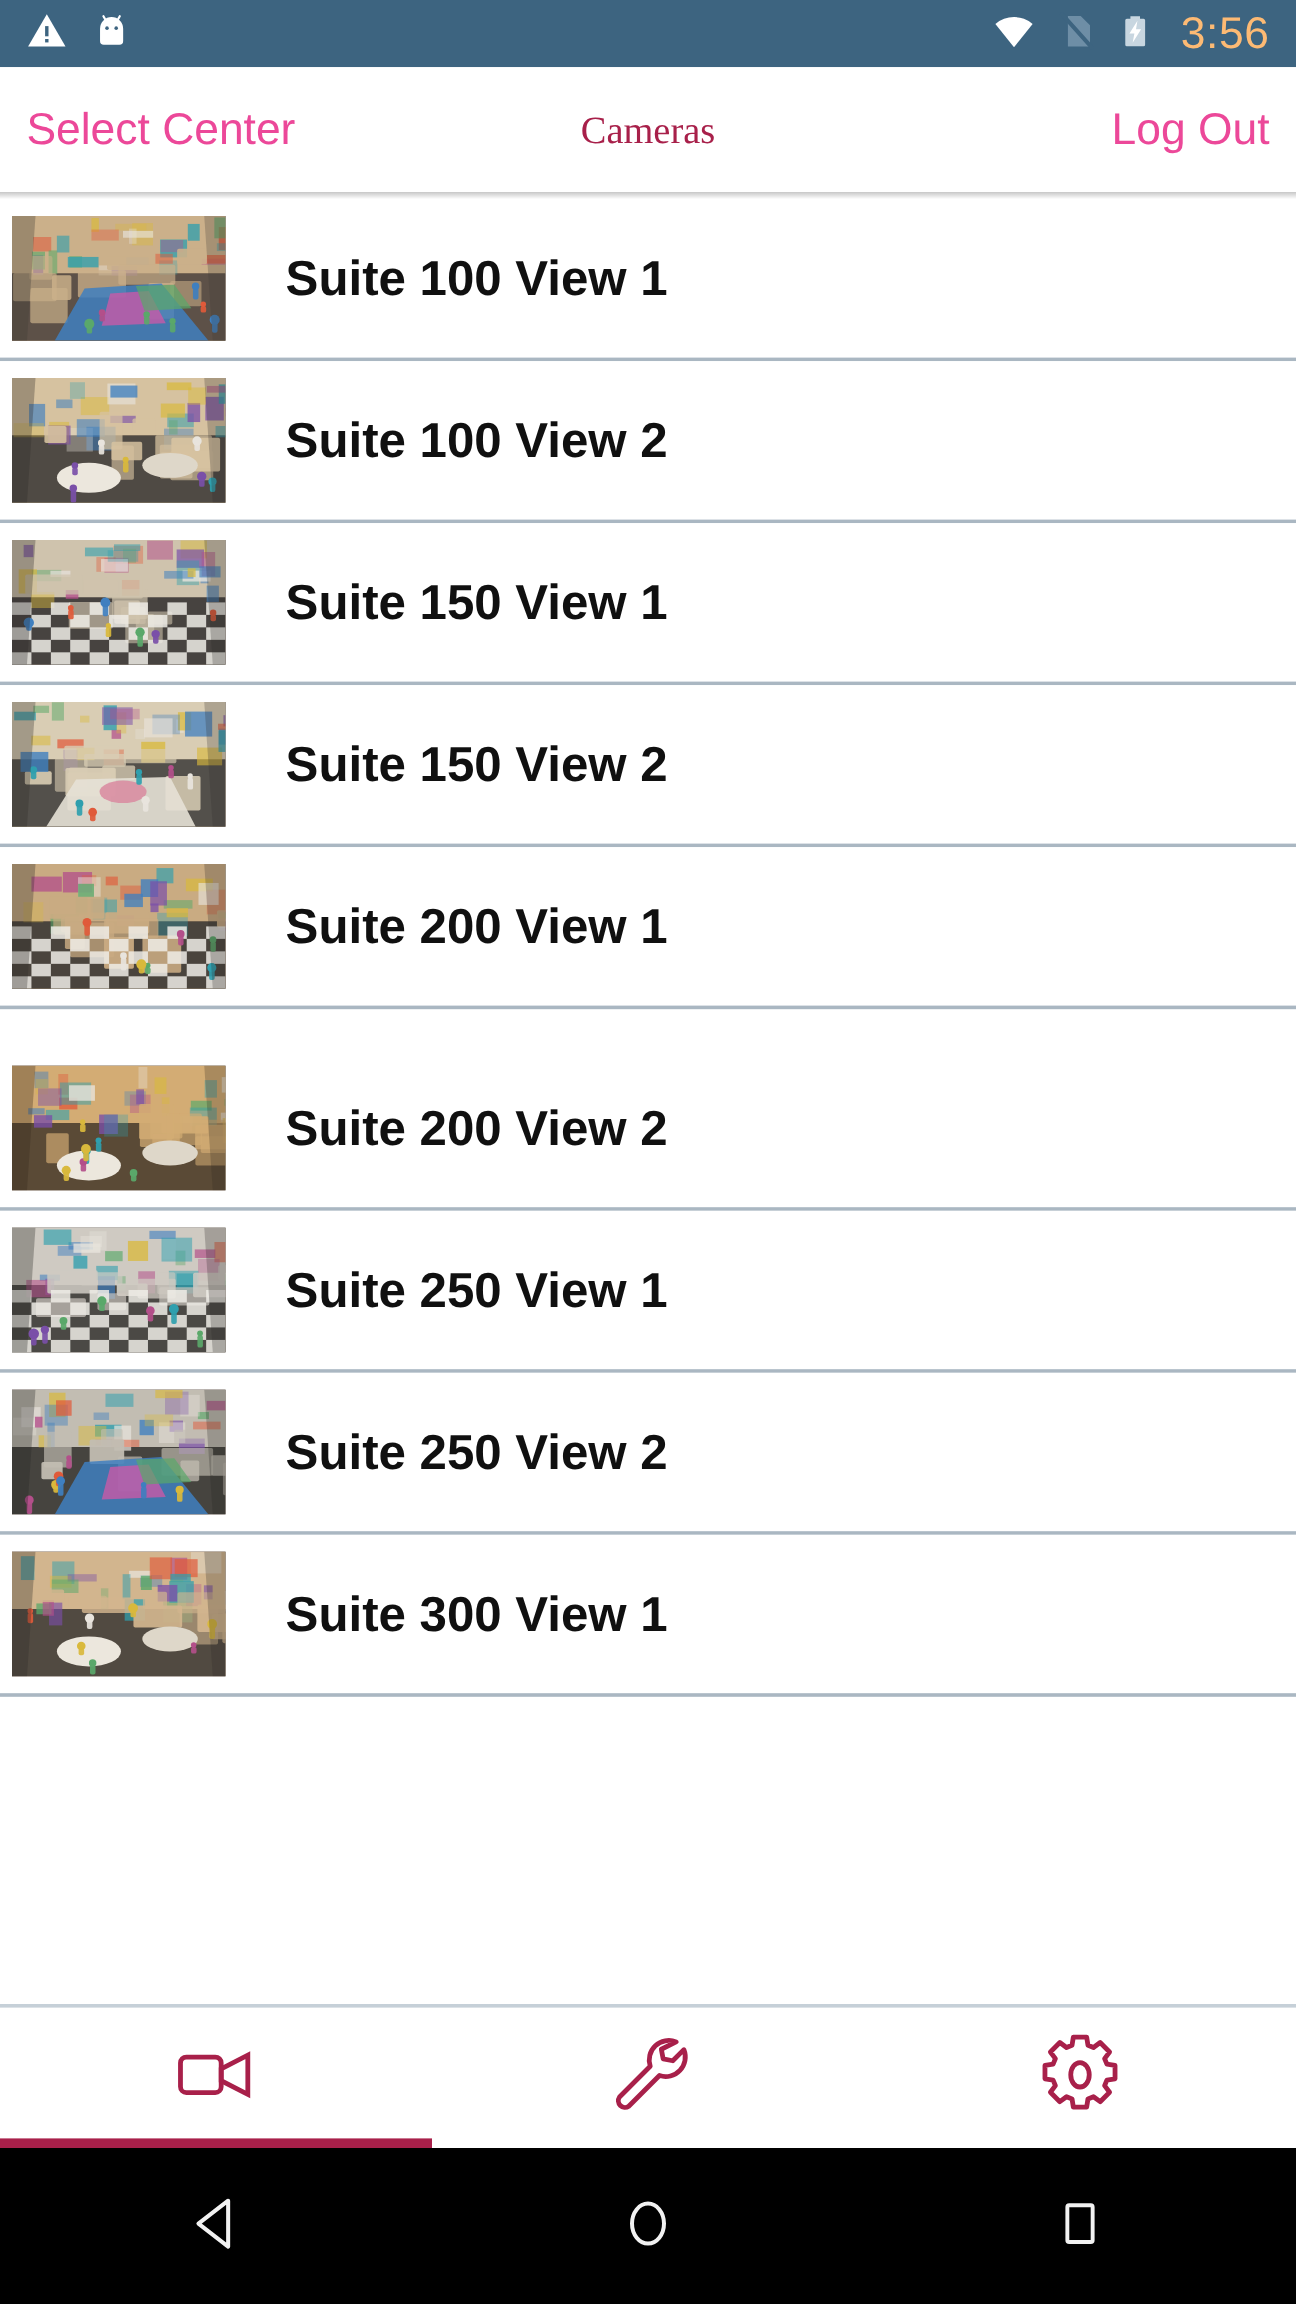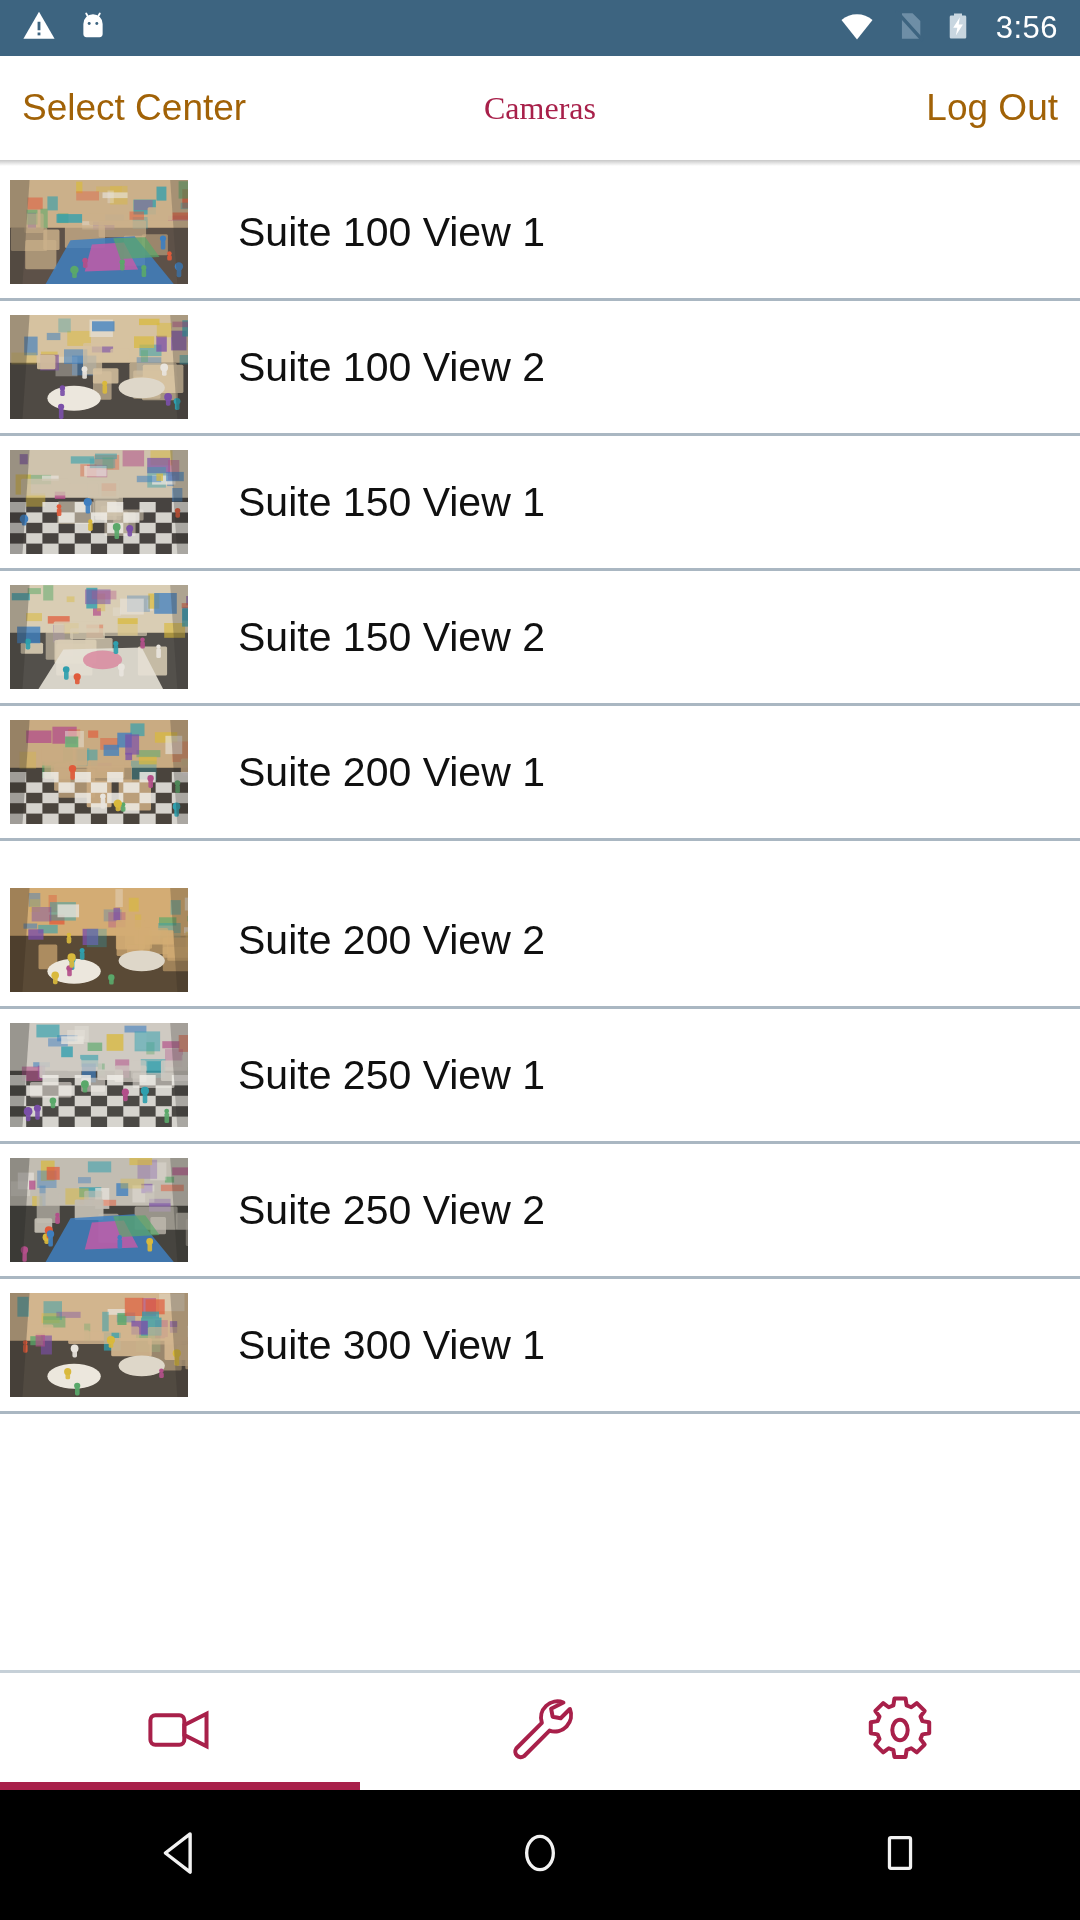--- a/index.html
+++ b/index.html
@@ -21,36 +21,36 @@
     height:56px; flex:0 0 56px;
     background:#3d6480;
     display:flex; align-items:center;
     padding:0 22px;
     color:#ffffff;
   }
   .sb-left { display:flex; align-items:center; gap:20px; }
   .sb-right { display:flex; align-items:center; gap:16px; margin-left:auto; }
   .sb-icon { display:block; }
   .sb-clock {
-    font-size:31px; font-weight:500; color:#ffffff;
+    font-size:37px; font-weight:500; color:#fdba74;
     letter-spacing:0.5px; margin-left:6px;
     font-family:"Liberation Sans", sans-serif;
   }
 
   
   .navbar {
     height:104px; flex:0 0 104px;
     background:#ffffff;
     display:flex; align-items:center;
     position:relative;
     padding:0 22px;
   }
   .nav-btn {
     font-size:37px;
-    color:#a16207;
+    color:#ec4899;
     background:none; border:none;
     font-family:"Liberation Sans", sans-serif;
     cursor:pointer;
     white-space:nowrap;
   }
   .nav-title {
     position:absolute;
     left:0; right:0;
     text-align:center;
     font-size:32px;
@@ -86,20 +86,21 @@
     position:relative;
     background:#6b6055;
   }
   .thumb svg { display:block; width:178px; height:104px; }
   .row-label {
     font-size:41px;
     color:#101010;
     margin-left:50px;
     font-family:"Liberation Sans", sans-serif;
     white-space:nowrap;
+    font-weight:bold;
   }
 
   
   .tabbar {
     flex:0 0 120px; height:120px;
     background:#ffffff;
     display:flex;
     border-top:3px solid #c6d0d8;
     position:relative;
   }

